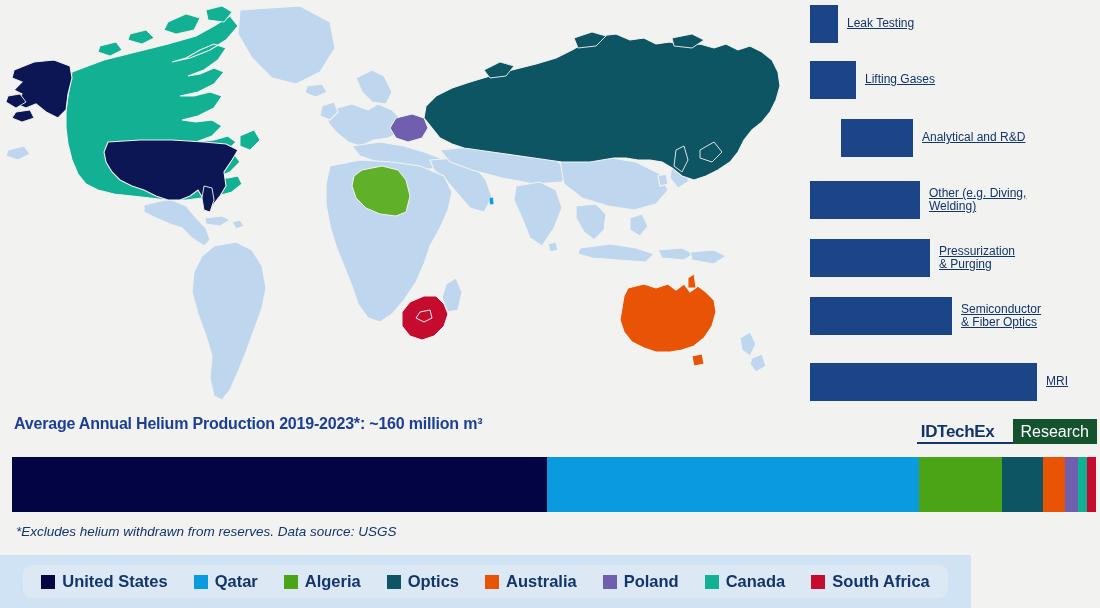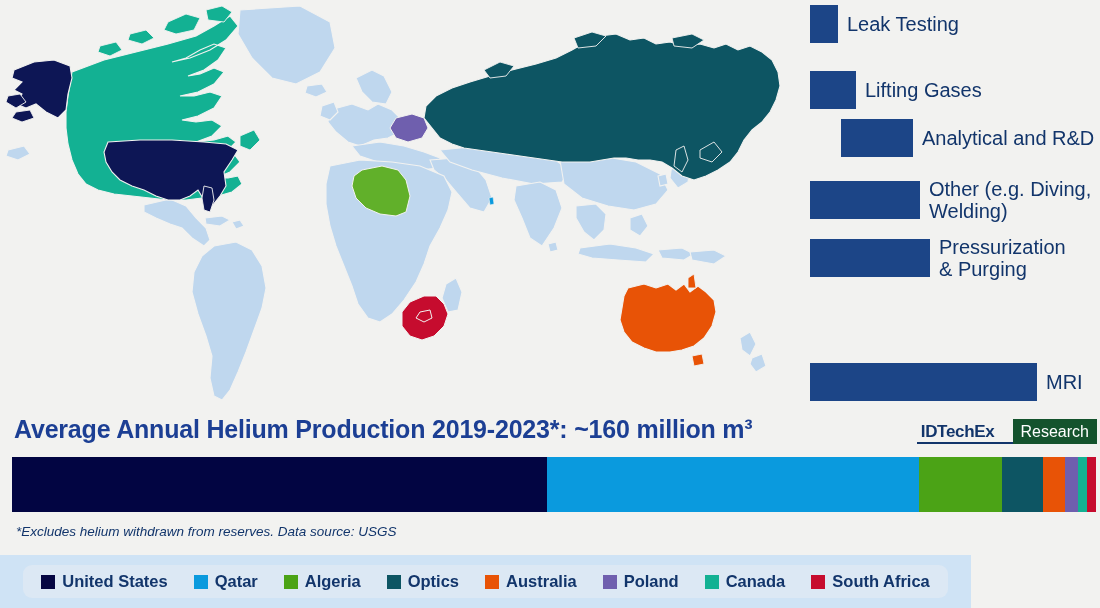--- a/index.html
+++ b/index.html
@@ -42,35 +42,36 @@
     height: 40px;
   }
   .bar {
     height: 38px;
     background: #1c4587;
     flex: 0 0 auto;
   }
   .bar-label {
     margin-left: 9px;
     color: #12356b;
-    font-size: 20px;
+    font-size: 12px;
     line-height: 1.12;
     white-space: pre-line;
     flex: 0 0 auto;
+    text-decoration: underline;
   }
 
   
   #title-strip {
     position: absolute; left: 0; top: 408px;
     width: 1100px; height: 46px;
     background: #f2f2f0;
   }
   #prod-title {
     position: absolute; left: 14px; top: 7px;
-    font-size: 25px;
+    font-size: 16px;
     font-weight: bold;
     color: #1c3f94;
     letter-spacing: -0.2px;
     white-space: nowrap;
   }
   #brand {
     position: absolute; right: 3px; top: 11px;
     display: flex; align-items: stretch;
     height: 25px;
   }
@@ -281,21 +282,21 @@
       </svg>
     </div>
 
     <div id="usage-chart">
 
       <div class="bar-row" style="top:4px;">
         <div class="bar" style="width:28px;"></div>
         <div class="bar-label">Leak Testing</div>
       </div>
 
-      <div class="bar-row" style="top:70px;justify-content:center;">
+      <div class="bar-row" style="top:60px;justify-content:center;">
         <div class="bar" style="width:46px;"></div>
         <div class="bar-label">Lifting Gases</div>
       </div>
 
       <div class="bar-row" style="top:118px;margin-left:31px;">
         <div class="bar" style="width:72px;"></div>
         <div class="bar-label">Analytical and R&amp;D</div>
       </div>
 
       <div class="bar-row" style="top:180px;">
@@ -303,20 +304,25 @@
         <div class="bar-label">Other (e.g. Diving,
 Welding)</div>
       </div>
 
       <div class="bar-row" style="top:238px;">
         <div class="bar" style="width:120px;"></div>
         <div class="bar-label">Pressurization
 &amp; Purging</div>
       </div>
 
+      <div class="bar-row" style="top:296px;">
+        <div class="bar" style="width:142px;"></div>
+        <div class="bar-label">Semiconductor
+&amp; Fiber Optics</div>
+      </div>
 
       <div class="bar-row" style="top:362px;">
         <div class="bar" style="width:227px;"></div>
         <div class="bar-label">MRI</div>
       </div>
 
     </div>
   </div>
 
   <div id="title-strip">

